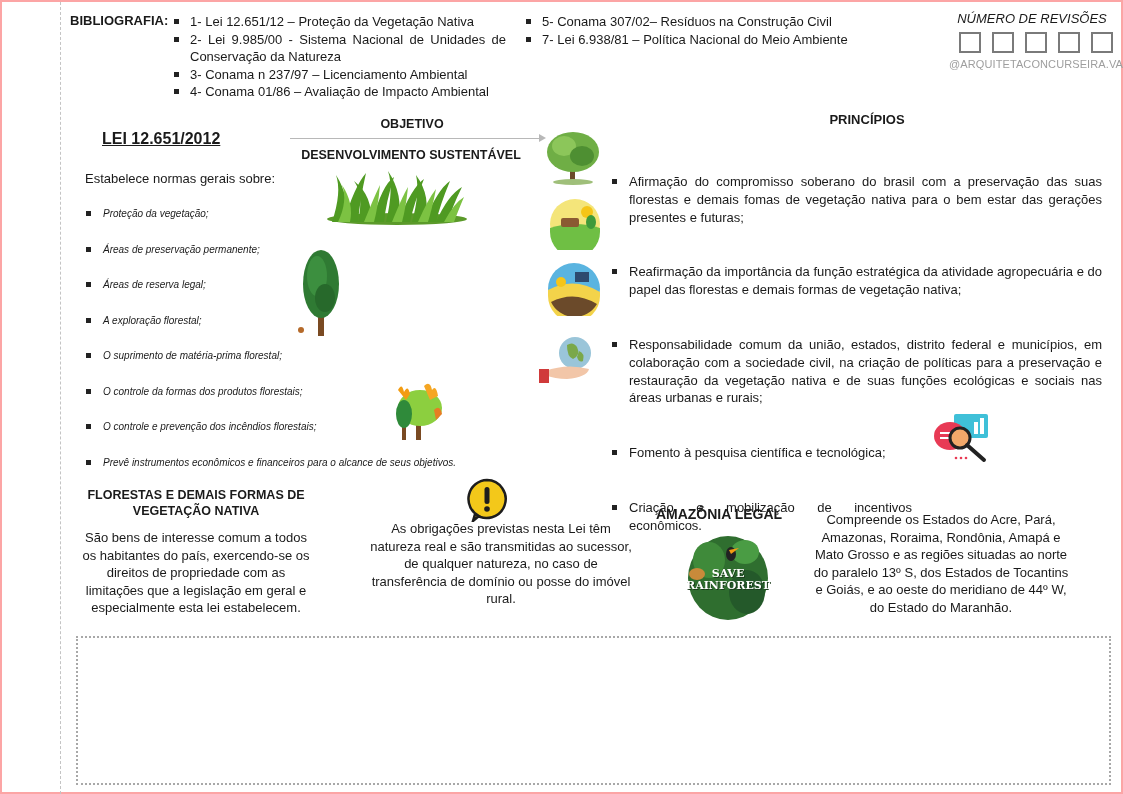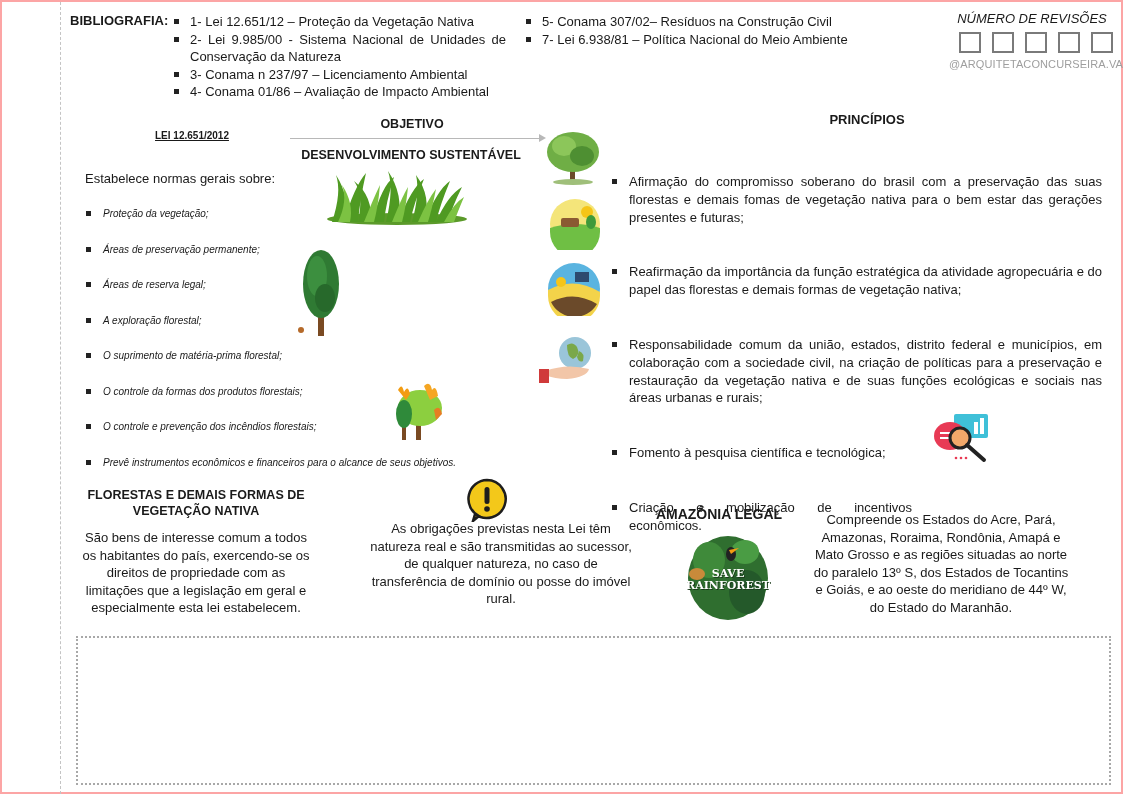--- a/index.html
+++ b/index.html
@@ -17,21 +17,21 @@
     .bib-col1 { left: 172px; top: 11px; width: 332px; }
     .bib-col2 { left: 524px; top: 11px; width: 354px; }
 
     
     .rev-title { left: 940px; top: 9px; width: 180px; text-align: center; font-style: italic; font-size: 13px; }
     .rev-boxes { left: 957px; top: 30px; display: flex; gap: 11px; }
     .rev-box { width: 22px; height: 21px; border: 2px solid #7a7a7a; cursor: pointer; }
     .watermark { left: 944px; top: 56px; width: 180px; text-align: center; font-size: 11px; color: #9e9e9e; letter-spacing: 0.1px; }
 
     
-    .law-title { left: 100px; top: 128px; width: 180px; text-align: center; font-weight: bold; font-size: 10px; text-decoration: underline; }
+    .law-title { left: 100px; top: 128px; width: 180px; font-weight: bold; font-size: 16px; text-decoration: underline; }
     .intro { left: 83px; top: 169px; font-size: 13px; }
     .topic-list { list-style: none; left: 84px; top: 203px; width: 520px; }
     .topic-list li { position: relative; padding-left: 17px; font-size: 10px; height: 35.5px; line-height: 17.5px; font-style: italic; }
     .topic-list li::before { content: ""; position: absolute; left: 0; top: 6px; width: 5px; height: 5px; background: #222; }
 
     .obj-title { left: 325px; top: 115px; width: 170px; text-align: center; font-size: 12.5px; font-weight: bold; }
     .obj-arrow { left: 288px; top: 136px; width: 250px; height: 1px; background: #b8b8b8; }
     .obj-arrow::after { content: ""; position: absolute; right: -6px; top: -4px; border-left: 7px solid #b8b8b8; border-top: 4px solid transparent; border-bottom: 4px solid transparent; }
     .obj-value { left: 298px; top: 146px; width: 222px; text-align: center; font-size: 12.5px; font-weight: bold; }
 

